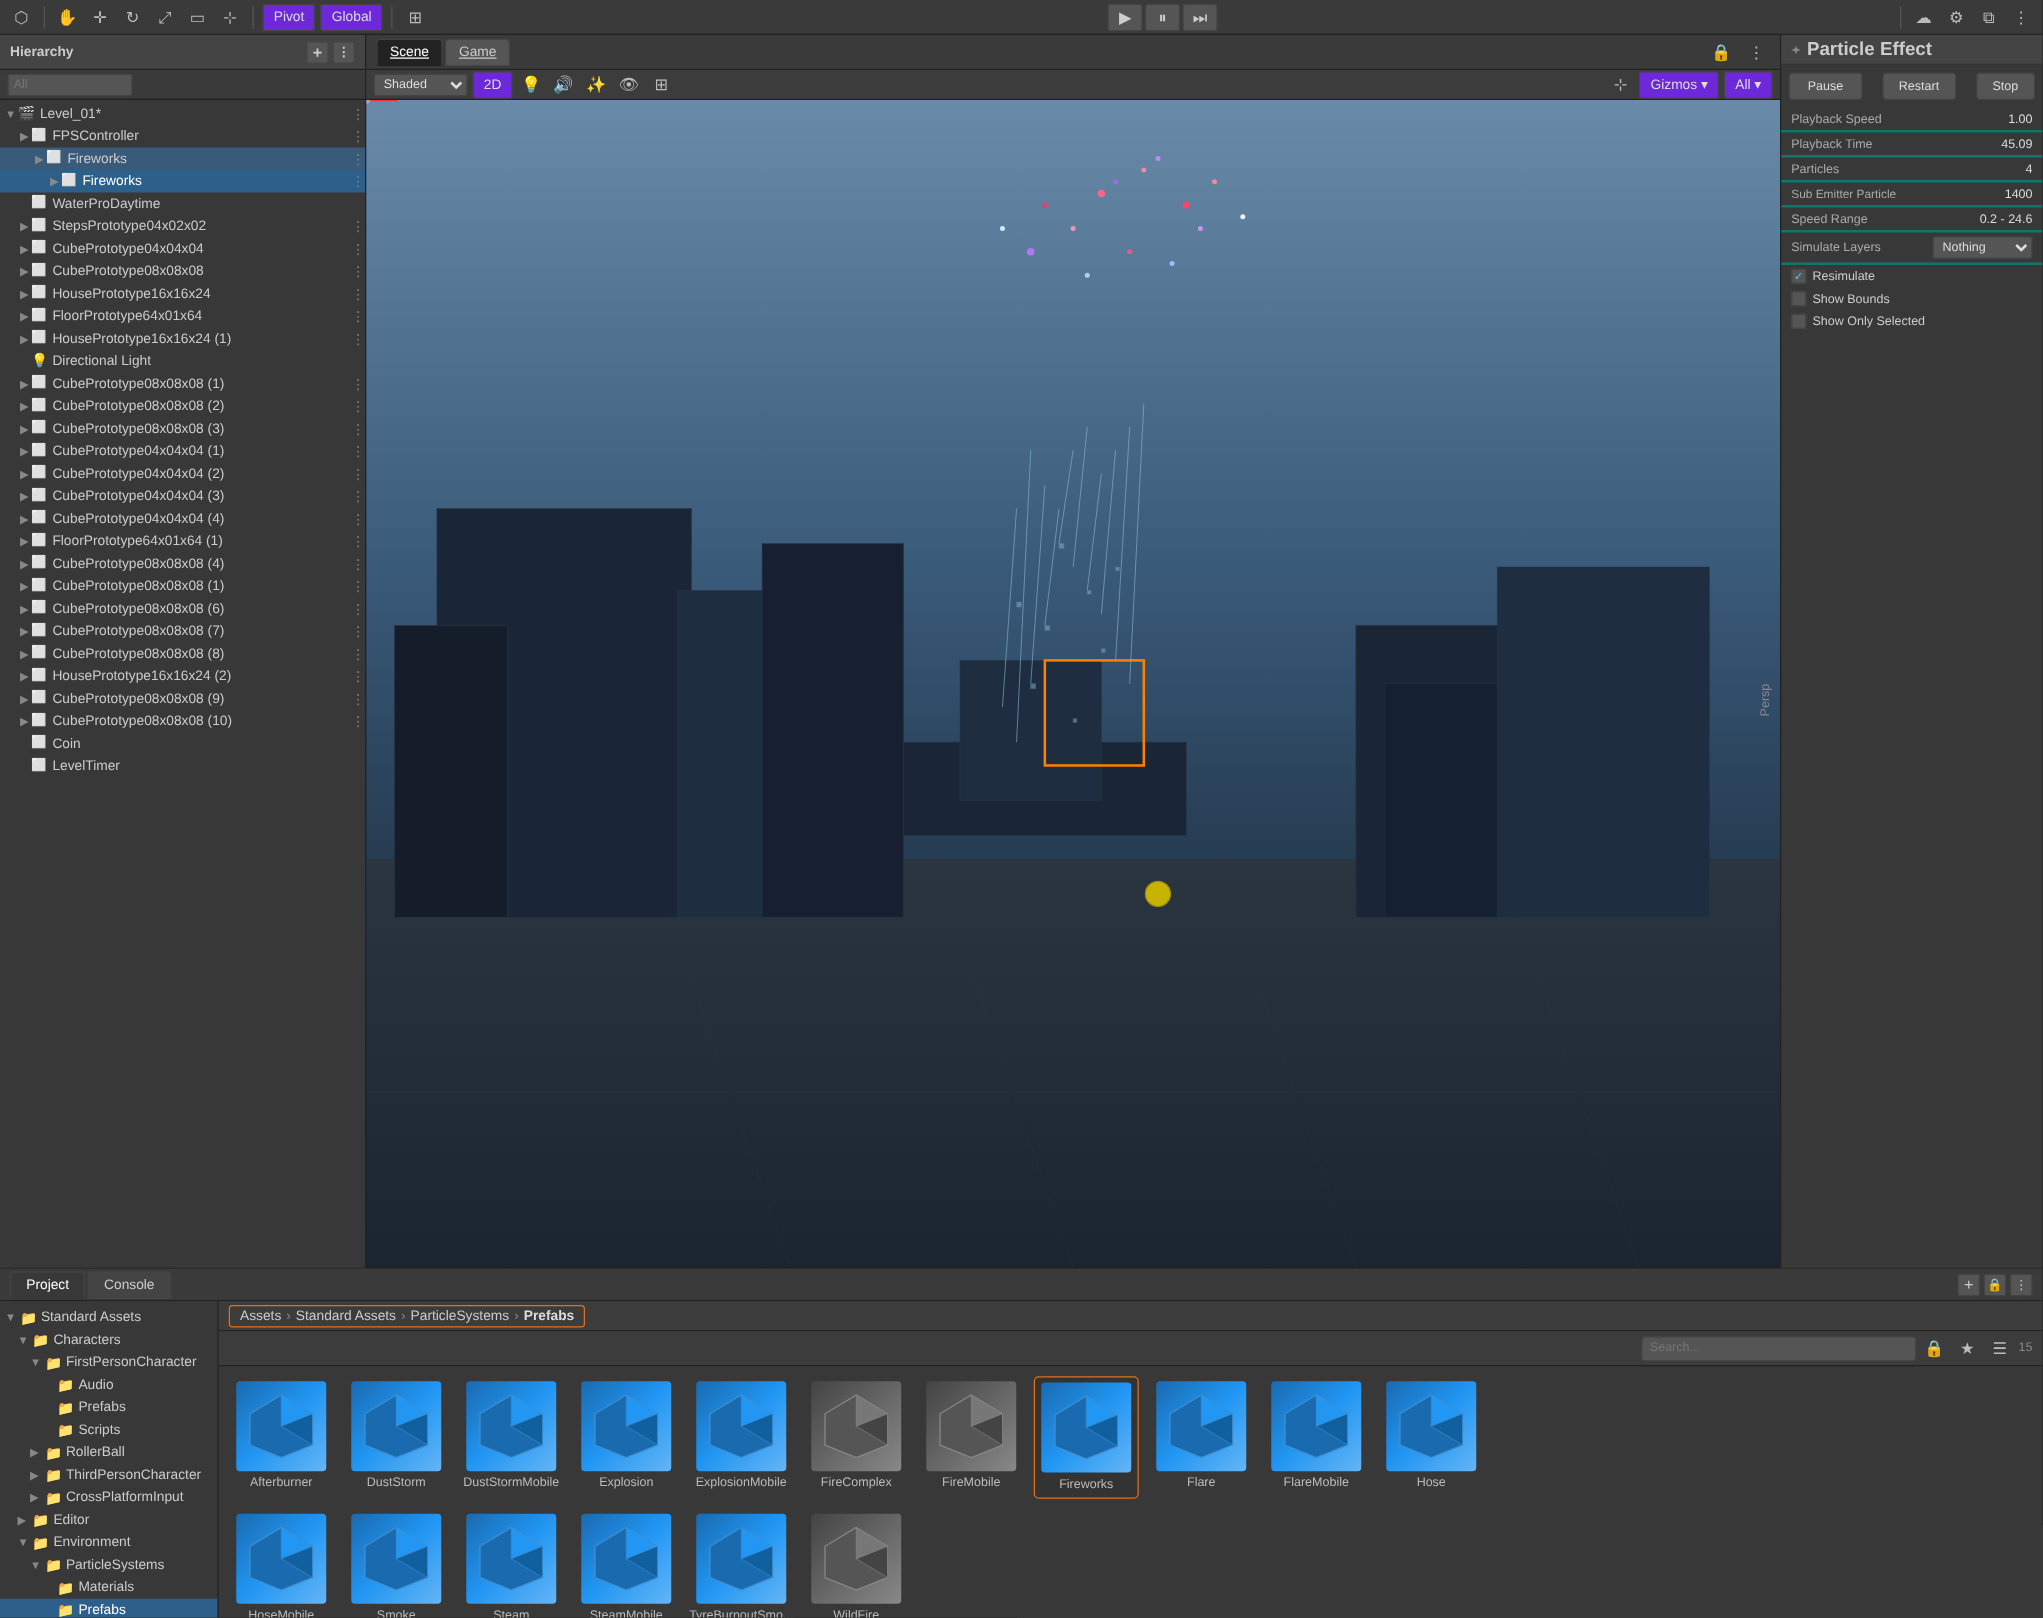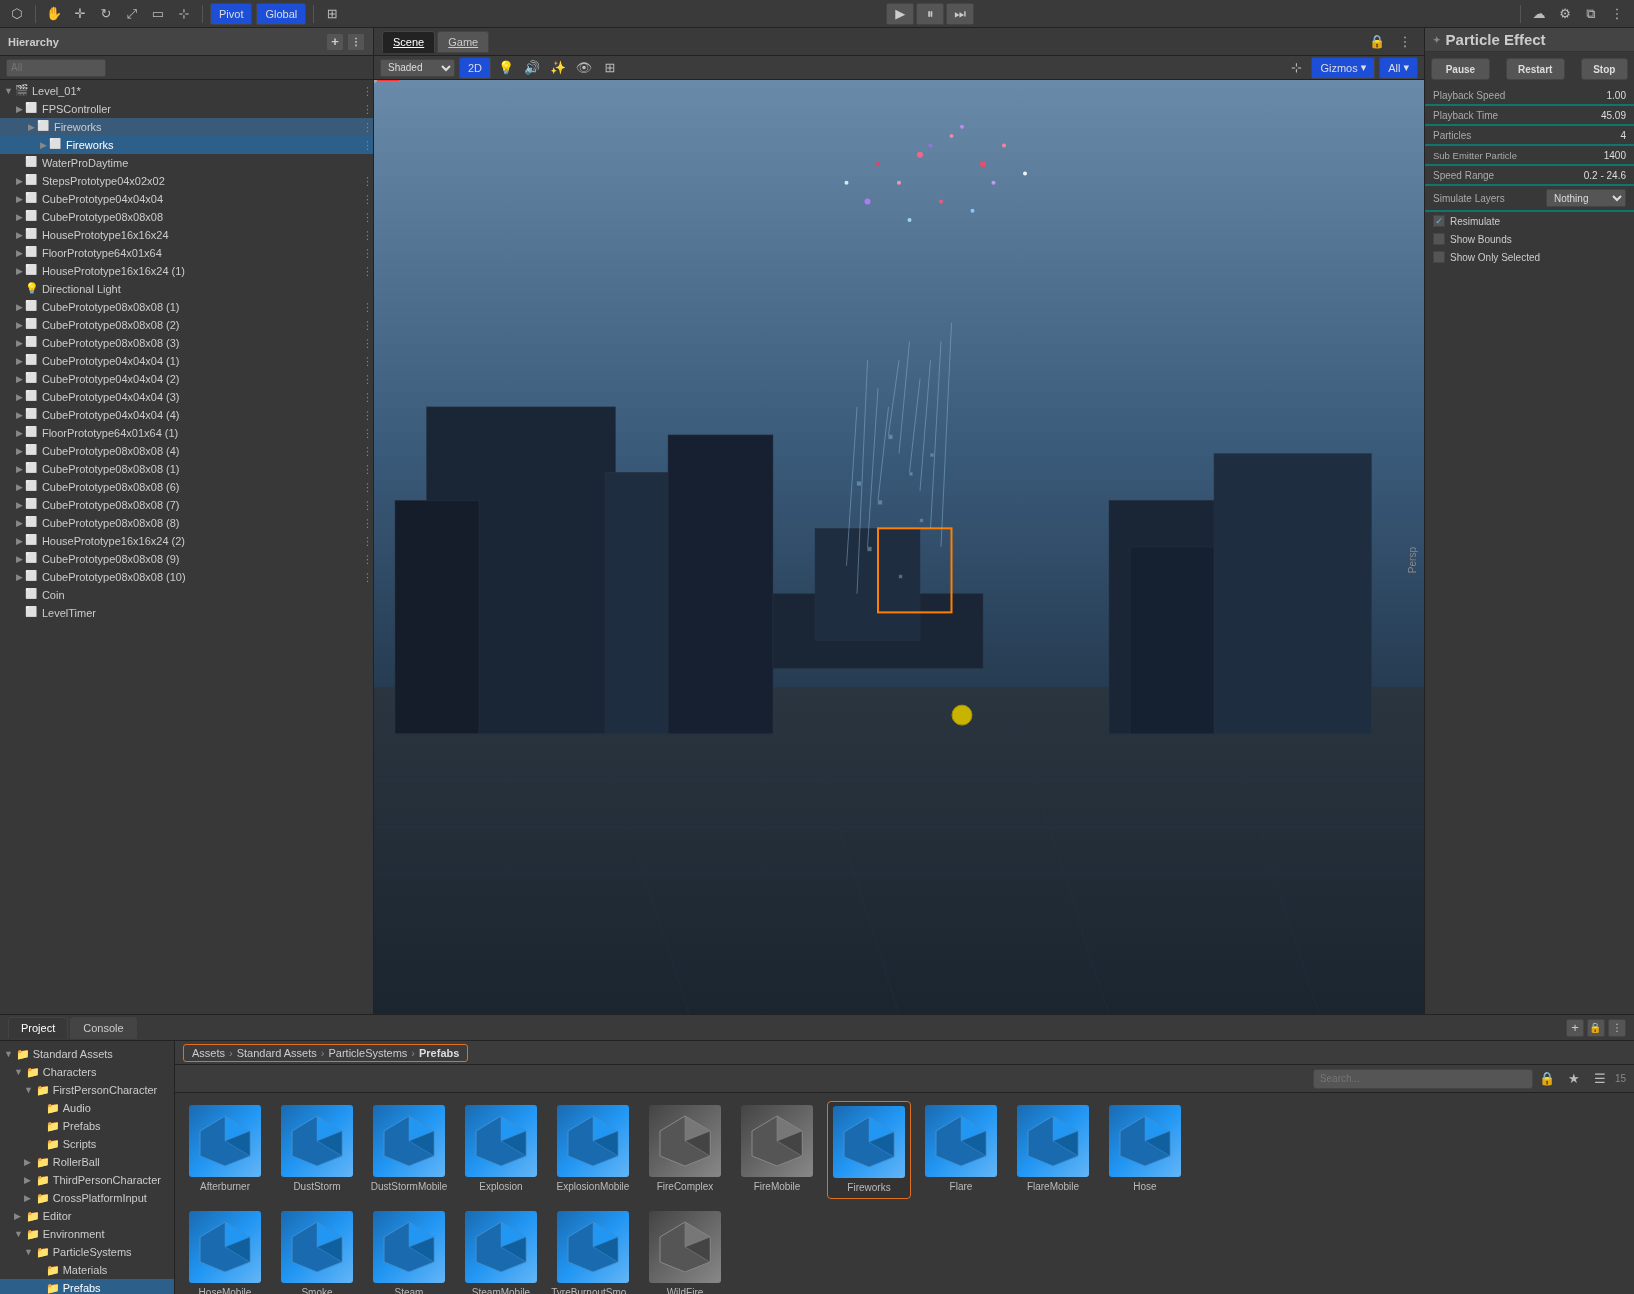--- a/index.html
+++ b/index.html
@@ -10,33 +10,33 @@
       height: 28px;
       background: #3a3a3a;
       border-bottom: 1px solid #222;
       display: flex;
       align-items: center;
       padding: 0 6px;
       gap: 4px;
     }
     .toolbar-icon { width: 22px; height: 22px; display: flex; align-items: center; justify-content: center; cursor: pointer; color: #bbb; font-size: 13px; border-radius: 2px; }
     .toolbar-sep { width: 1px; height: 18px; background: #555; margin: 0 3px; }
-    .toolbar-btn { height: 22px; padding: 0 8px; background: #1d4ed8; border: 1px solid #444; color: #ddd; border-radius: 2px; cursor: pointer; font-size: 11px; display: flex; align-items: center; gap: 3px; }
+    .toolbar-btn { height: 22px; padding: 0 8px; background: #6d28d9; border: 1px solid #444; color: #ddd; border-radius: 2px; cursor: pointer; font-size: 11px; display: flex; align-items: center; gap: 3px; }
     .play-area { display: flex; gap: 2px; margin: 0 auto; }
     .play-btn { width: 28px; height: 22px; background: #555; border: 1px solid #444; color: #ccc; border-radius: 2px; cursor: pointer; display: flex; align-items: center; justify-content: center; font-size: 13px; }
 
     
     #main-area {
       display: flex;
       height: calc(1294px - 28px - 280px);
     }
 
     
     #hierarchy {
-      width: 374px;
+      width: 293px;
       background: #383838;
       border-right: 1px solid #222;
       display: flex;
       flex-direction: column;
     }
     .panel-header {
       height: 28px;
       background: #444;
       border-bottom: 1px solid #222;
       display: flex;
@@ -122,21 +122,20 @@
     .particle-panel-header::before {
       content: '✦';
       color: #888;
       margin-right: 5px;
       font-size: 9px;
     }
     .particle-buttons {
       display: flex;
       padding: 6px;
       gap: 16px;
-      font-weight: bold;
     }
     .particle-btn {
       flex: 1;
       height: 22px;
       background: #555;
       border: 1px solid #444;
       color: #ddd;
       border-radius: 3px;
       cursor: pointer;
       font-size: 10px;

